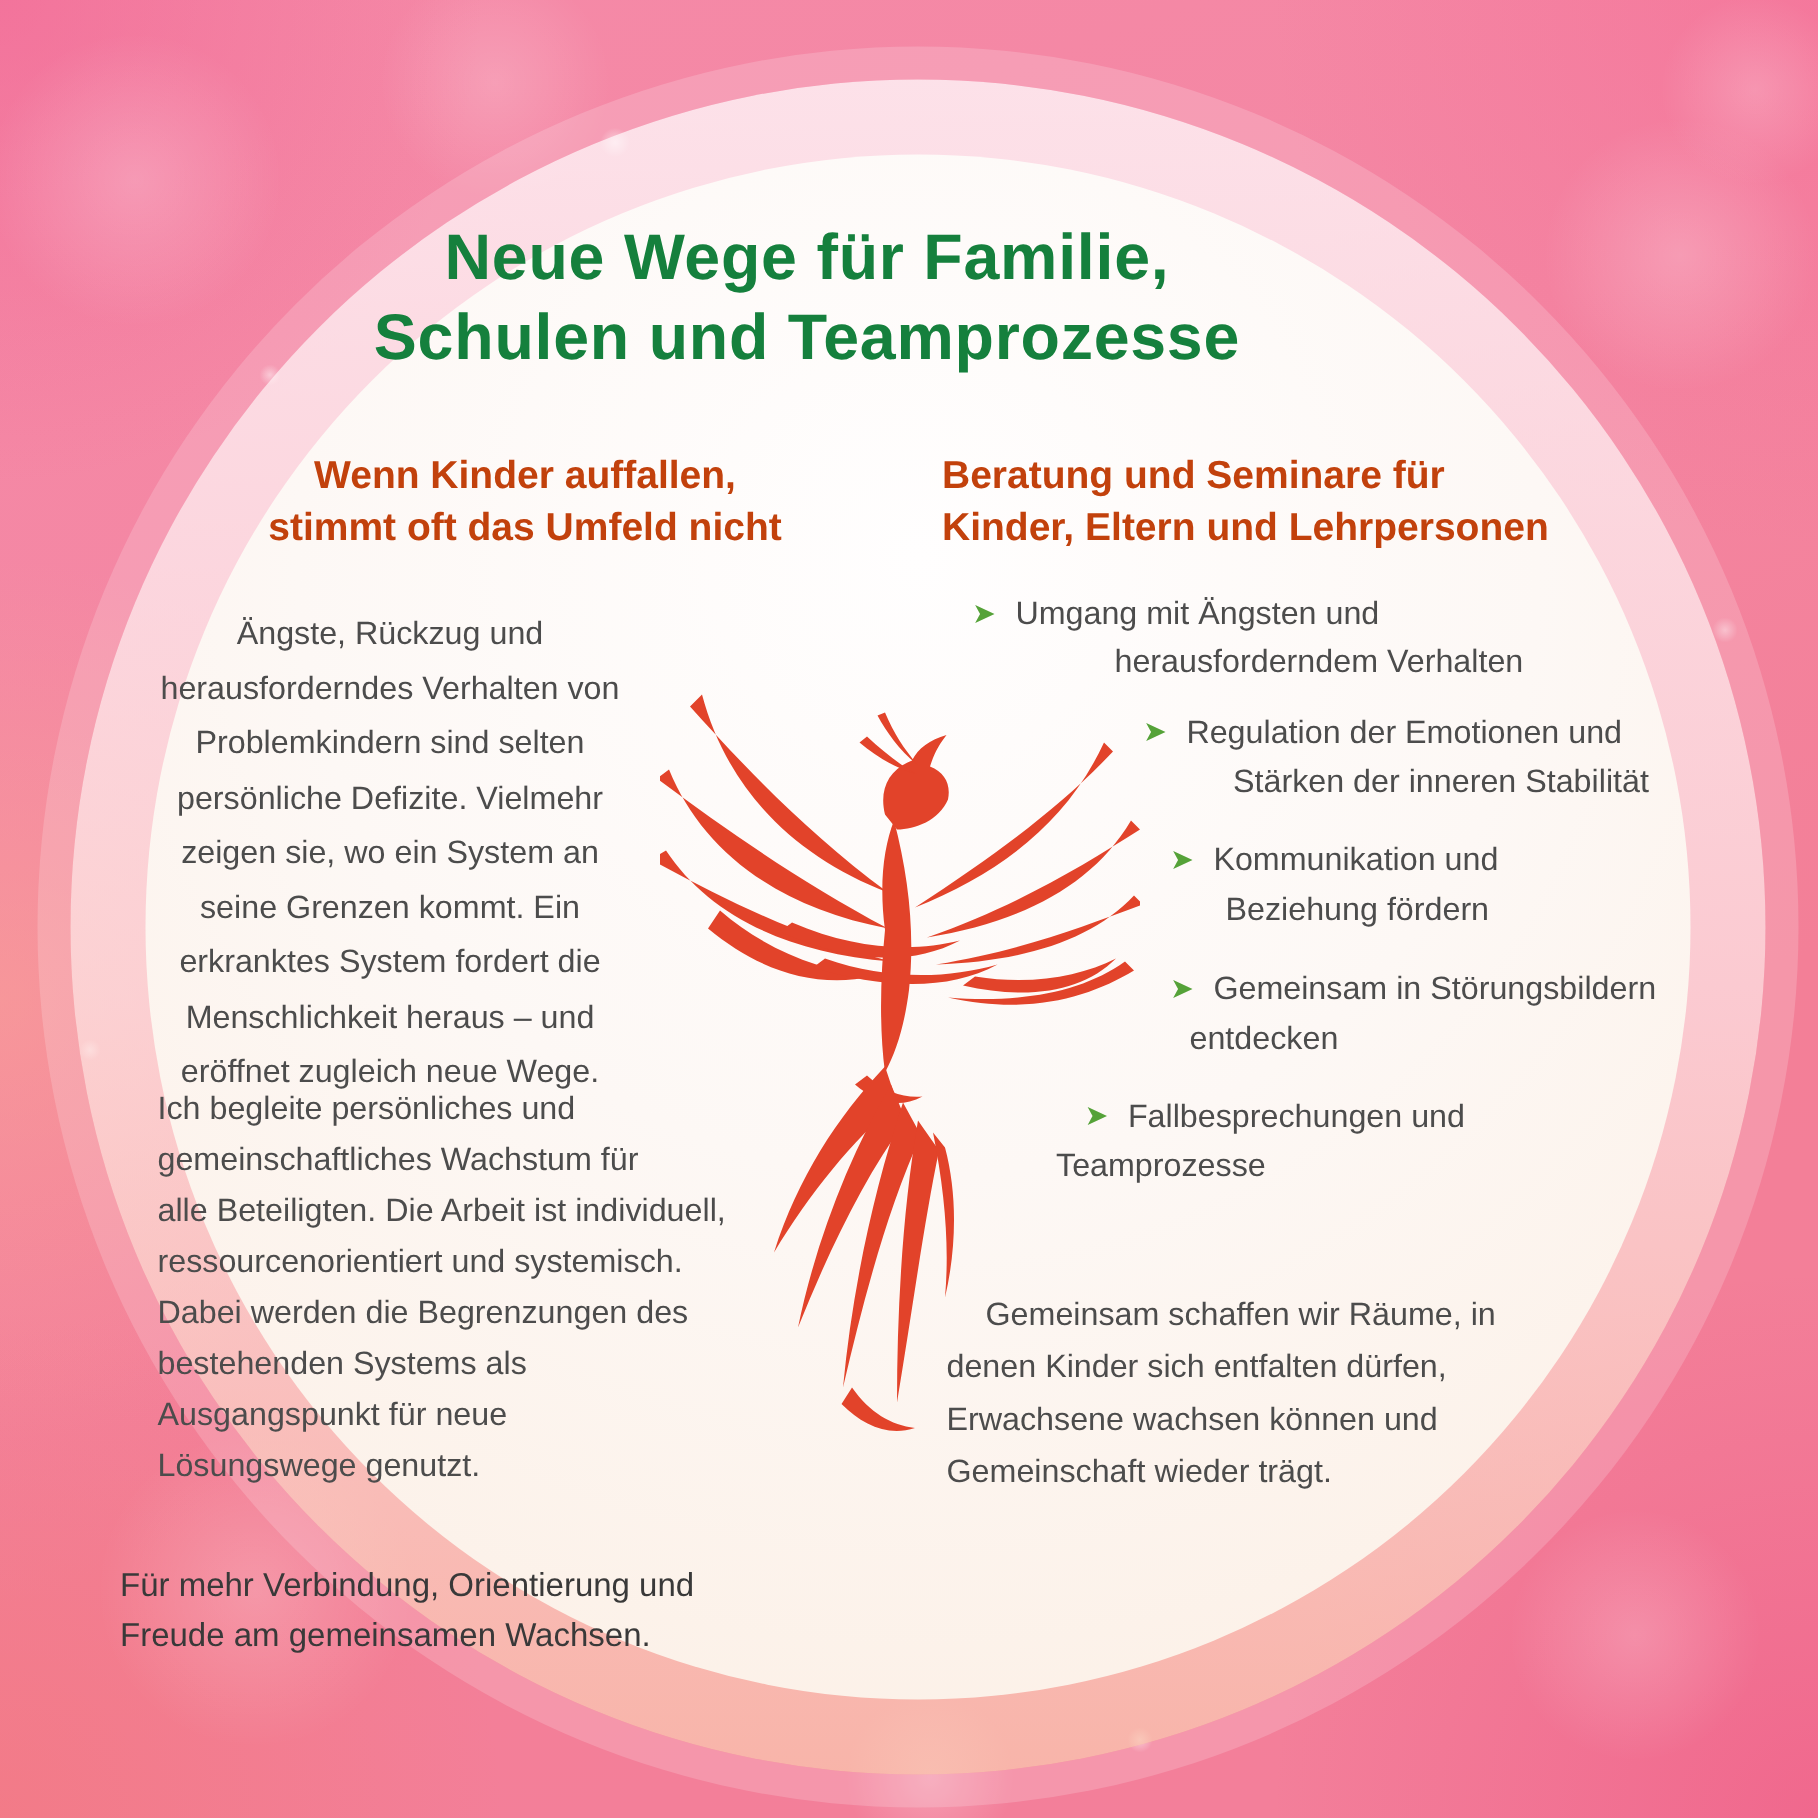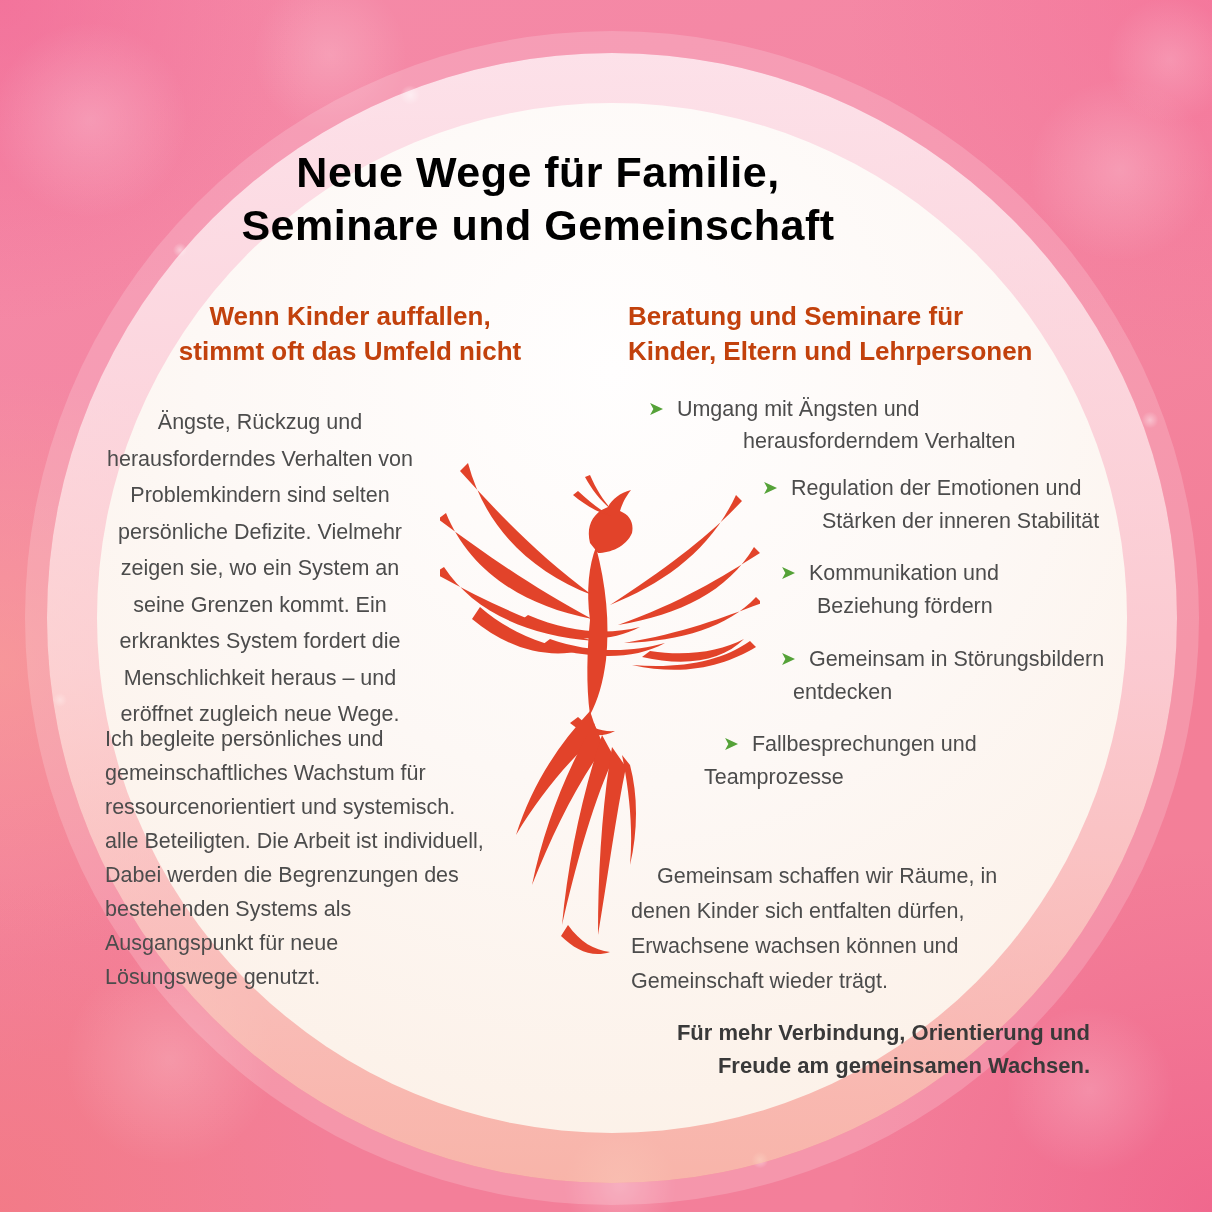--- a/index.html
+++ b/index.html
@@ -35,50 +35,50 @@
     background:linear-gradient(180deg, rgba(255,250,252,.78) 0%, rgba(255,240,238,.66) 55%, rgba(250,203,176,.7) 100%);
     box-shadow:0 0 0 22px rgba(255,255,255,.18);
   }
   .circle{
     position:absolute;left:97px;top:103px;width:1030px;height:1030px;border-radius:50%;
     background:radial-gradient(circle at 50% 26%, #fffefe 0%, #fdf8f5 45%, #fcf1e8 85%, #fbeadd 100%);
   }
   .layer{position:absolute;z-index:3;}
   .title{
     left:0;top:146px;width:1076px;text-align:center;
-    font-size:43px;font-weight:bold;line-height:53px;color:#000000;
+    font-size:43px;font-weight:bold;line-height:53px;color:#15803d;
     letter-spacing:.5px;margin:0;
   }
   .heading{font-size:26px;font-weight:bold;line-height:35px;color:#c2410c;white-space:nowrap;}
   .h-left{left:140px;top:299px;width:420px;text-align:center;}
   .h-right{left:628px;top:299px;text-align:left;}
   .body-txt{font-size:21.5px;line-height:36.5px;color:#4c4c4c;margin-top:16px;}
   .para1{left:70px;top:388px;width:380px;text-align:center;white-space:nowrap;}
   .para2{left:105px;top:706px;width:450px;text-align:left;line-height:34px;white-space:nowrap;}
   .rpara{left:631px;top:843px;line-height:35px;text-align:left;white-space:nowrap;}
   .rpara .indent{padding-left:26px;}
   .bline{position:absolute;z-index:3;font-size:21.5px;line-height:26px;color:#4c4c4c;white-space:nowrap;}
   .arrow{color:#55a238;font-size:19px;margin-right:13px;vertical-align:1px;}
   .footer{
-    left:80px;top:1016px;width:1010px;text-align:right;
-    font-size:22px;font-weight:bold;line-height:33px;color:#393939;white-space:nowrap;
+    left:80px;top:1040px;width:1010px;text-align:left;
+    font-size:22px;font-weight:normal;line-height:33px;color:#393939;white-space:nowrap;
   }
   .phoenix{position:absolute;left:440px;top:455px;width:320px;height:510px;z-index:2;}
 </style>
 </head>
 <body>
 
 <div class="poster">
   <div class="bg"></div>
   <div class="halo"></div>
   <div class="circle"></div>
 
   <h1 class="layer title">
     <div>Neue Wege für Familie,</div>
-    <div>Seminare und Gemeinschaft</div>
+    <div>Schulen und Teamprozesse</div>
   </h1>
 
   <div class="layer heading h-left">
     <div>Wenn Kinder auffallen,</div>
     <div>stimmt oft das Umfeld nicht</div>
   </div>
 
   <div class="layer body-txt para1">
     <div>Ängste, Rückzug und</div>
     <div>herausforderndes Verhalten von</div>
@@ -87,22 +87,22 @@
     <div>zeigen sie, wo ein System an</div>
     <div>seine Grenzen kommt. Ein</div>
     <div>erkranktes System fordert die</div>
     <div>Menschlichkeit heraus – und</div>
     <div>eröffnet zugleich neue Wege.</div>
   </div>
 
   <div class="layer body-txt para2">
     <div>Ich begleite persönliches und</div>
     <div>gemeinschaftliches Wachstum für</div>
+    <div>alle Beteiligten. Die Arbeit ist individuell,</div>
     <div>ressourcenorientiert und systemisch.</div>
-    <div>alle Beteiligten. Die Arbeit ist individuell,</div>
     <div>Dabei werden die Begrenzungen des</div>
     <div>bestehenden Systems als</div>
     <div>Ausgangspunkt für neue</div>
     <div>Lösungswege genutzt.</div>
   </div>
 
   <div class="layer heading h-right">
     <div>Beratung und Seminare für</div>
     <div>Kinder, Eltern und Lehrpersonen</div>
   </div>

